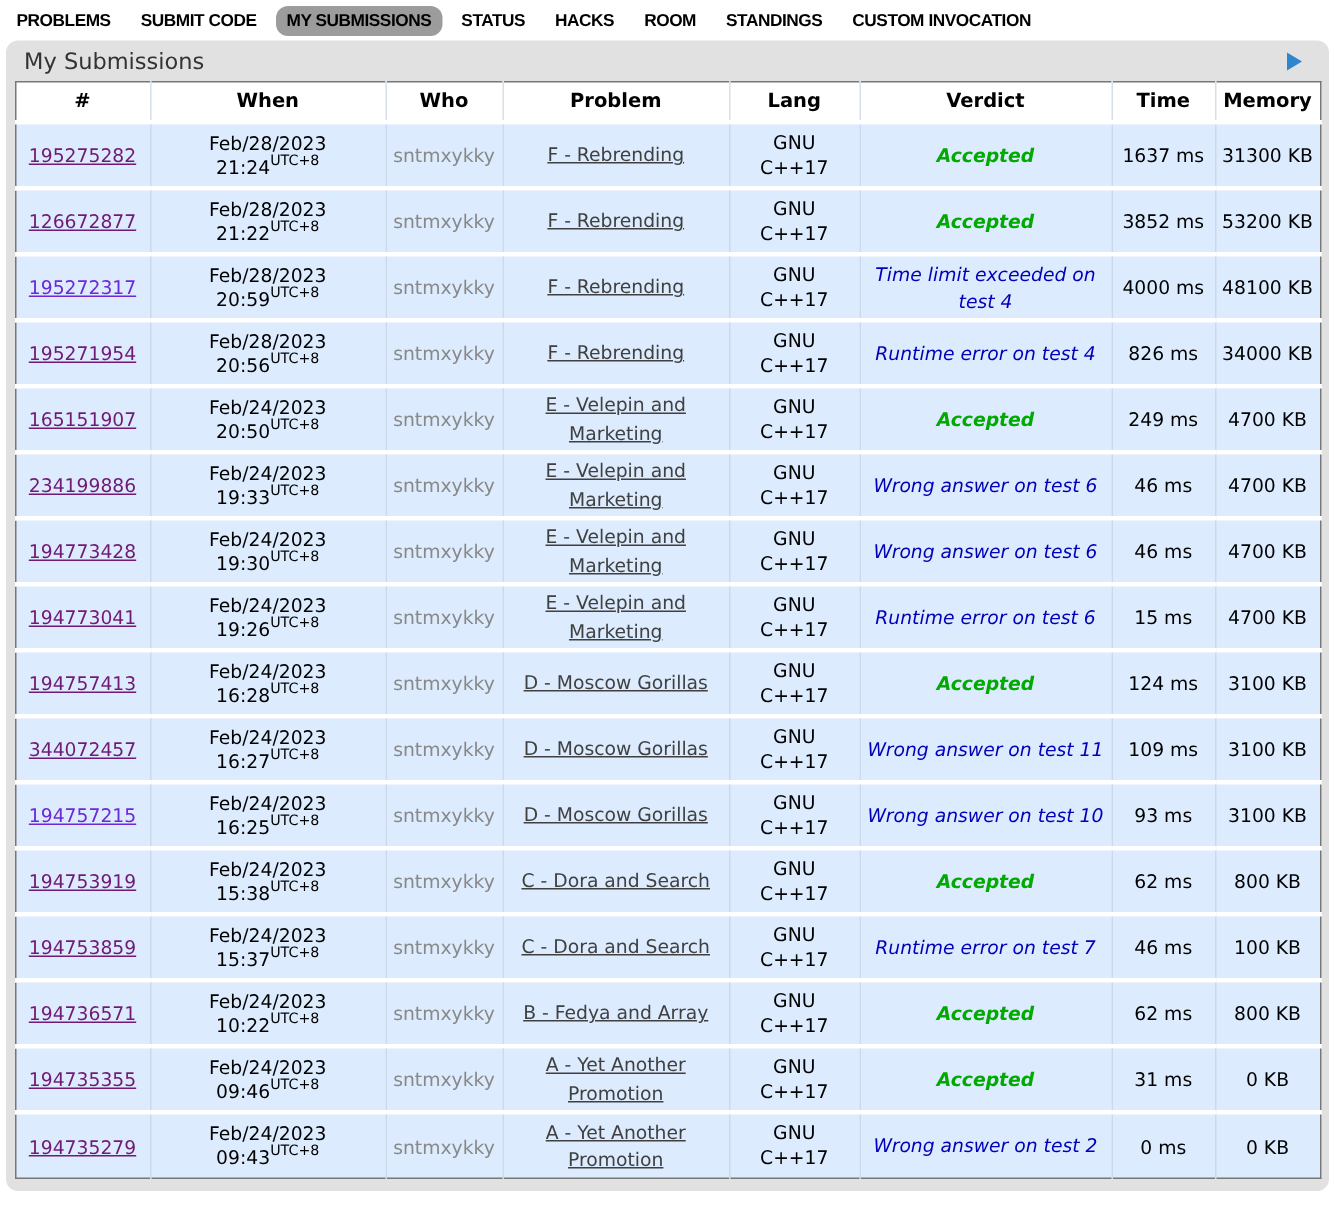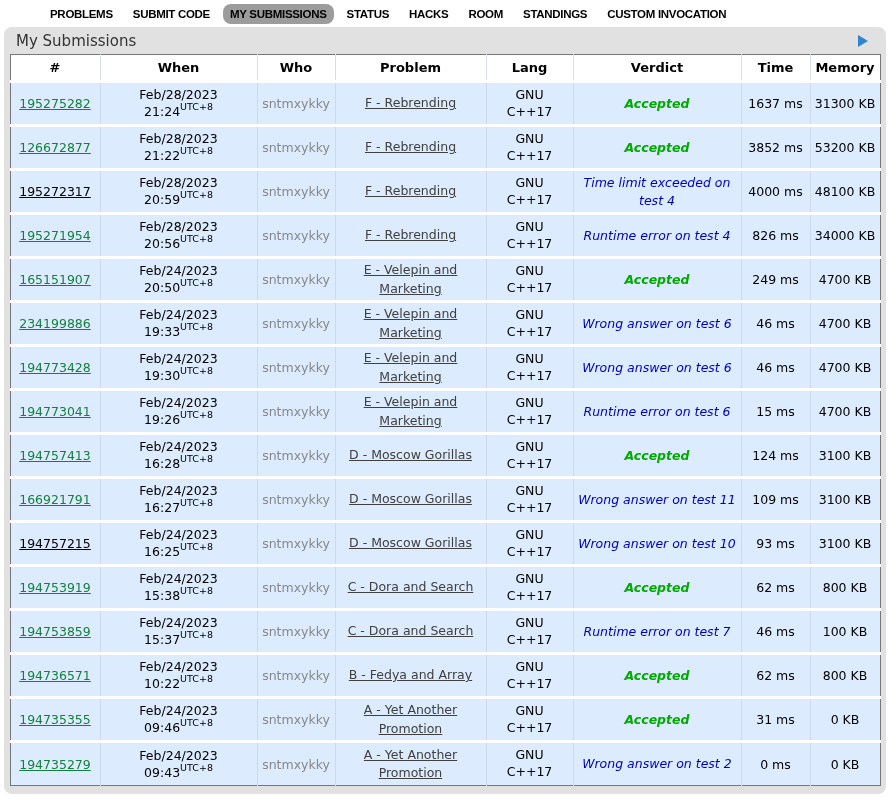--- a/index.html
+++ b/index.html
@@ -9,23 +9,22 @@
     background: #ffffff;
     font-family: "DejaVu Sans", sans-serif;
     color: #000;
   }
 
   
   .contest-nav {
     display: flex;
     align-items: center;
     gap: 6px;
-    padding: 4px 4px 3px 20px;
+    padding: 4px 4px 3px 4px;
     font-family: "Liberation Sans", sans-serif;
-    margin-left: 23px;
   }
   .nav-item {
     font-size: 11.5px;
     font-weight: bold;
     color: #000;
     text-decoration: none;
     padding: 4px 7px;
     border-radius: 8px;
     white-space: nowrap;
     letter-spacing: -0.3px;
@@ -85,25 +84,25 @@
     vertical-align: middle;
     font-size: 12.5px;
     padding: 2px 4px;
     border-left: 1px solid #cbd9e8;
     border-top: 3px solid #ffffff;
     height: 44px;
   }
   td:first-child { border-left: none; }
 
   a.sub-id-link {
-    color: #15803d;
+    color: #701a75;
     text-decoration: underline;
     cursor: pointer;
   }
-  a.sub-id-link.visited { color: #000000; }
+  a.sub-id-link.visited { color: #6d28d9; }
   a.problem-link {
     color: #404040;
     text-decoration: underline;
     cursor: pointer;
   }
   .who-text { color: #888; }
   .when-time sup {
     font-size: 9.5px;
     position: relative;
     top: -1px;
@@ -396,21 +395,21 @@
     </td>
     <td>
       <span>124 ms</span>
     </td>
     <td>
       <span>3100 KB</span>
     </td>
   </tr>
         <tr>
     <td>
-      <a class="sub-id-link">166921791</a>
+      <a class="sub-id-link">344072457</a>
     </td>
     <td>
       <div>Feb/24/2023</div>
       <div class="when-time"><span>16:27</span><sup>UTC+8</sup></div>
     </td>
     <td>
       <span class="who-text">sntmxykky</span>
     </td>
     <td class="problem-cell">
       <a class="problem-link">D - Moscow Gorillas</a>

